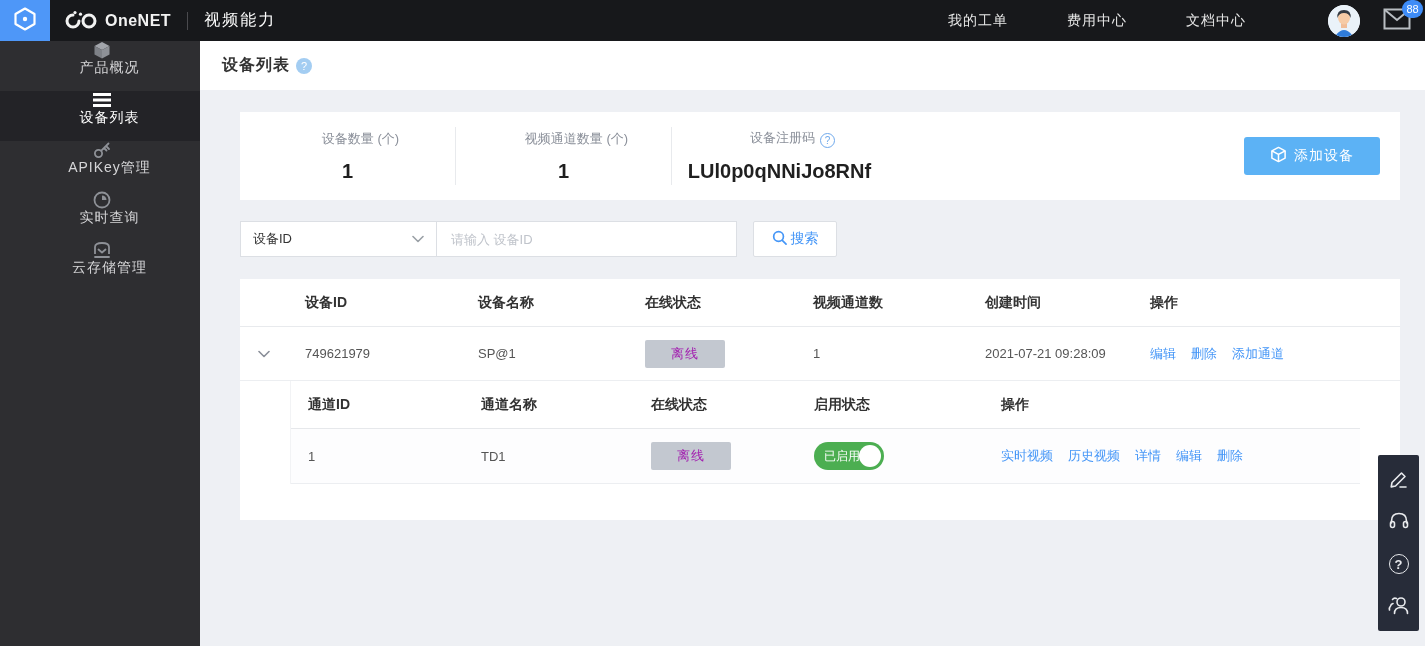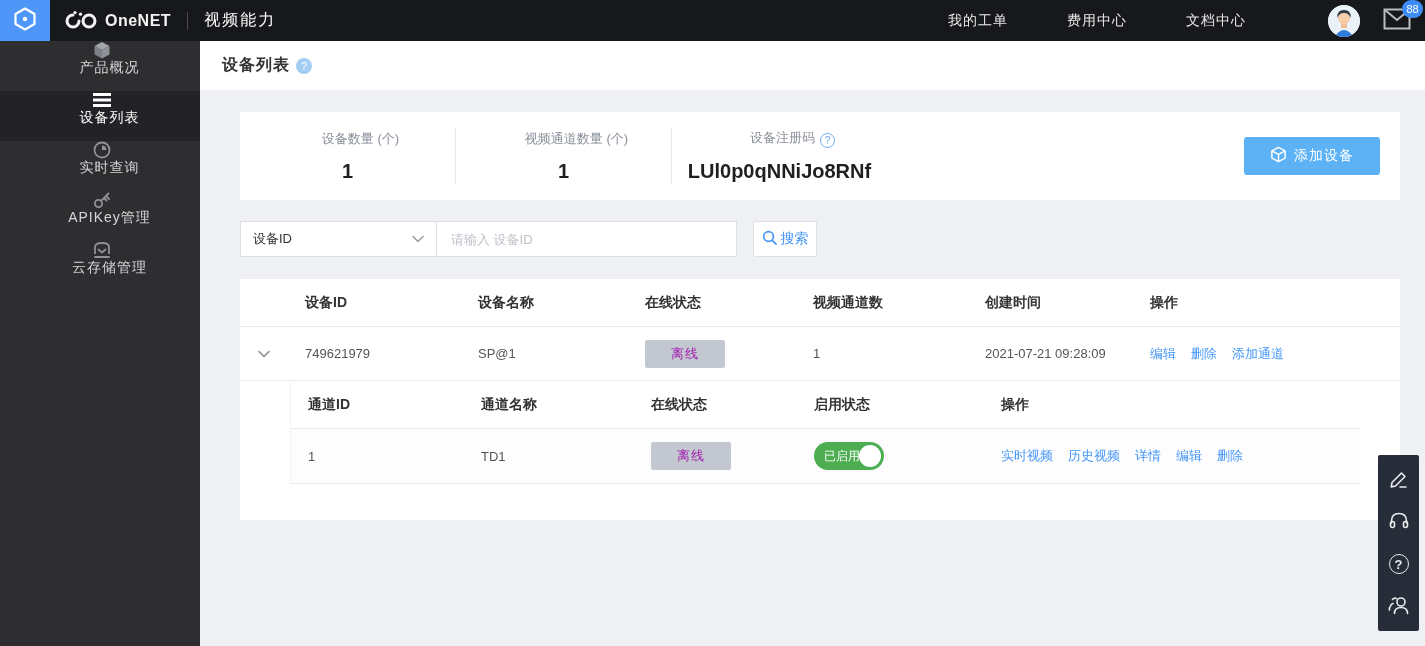--- a/index.html
+++ b/index.html
@@ -44,21 +44,21 @@
   .stat-label { font-size:13px; color:#8a8f99;margin-left:26px; }
   .stat-value { font-size:20px; font-weight:bold; color:#1f1f1f; margin-top:12px; }
   .add-btn { margin-left:auto; margin-right:20px; width:136px; height:38px; background:#5cb2f5; border:none; border-radius:3px; color:#fff; font-size:14px; display:flex; align-items:center; justify-content:center; gap:7px; cursor:pointer; letter-spacing:1px; }
 
   
   .search-row { margin-top:21px; display:flex; height:36px; }
   .filter-select { width:197px; background:#fff; border:1px solid #dcdfe4; display:flex; align-items:center; padding:0 12px; font-size:13px; color:#333; cursor:pointer; }
   .filter-select .sel-caret { margin-left:auto; color:#9aa0a6; display:flex; }
   .search-input { width:300px; background:#fff; border:1px solid #dcdfe4; border-left:none; padding:0 14px; font-size:13px; color:#333; outline:none; }
   .search-input::placeholder { color:#c0c4cb; }
-  .search-btn { margin-left:16px; width:64px; background:#fff; border:1px solid #dcdfe4; border-radius:2px; color:#4596f7; font-size:14px; display:flex; align-items:center; justify-content:center; gap:4px; cursor:pointer; }
+  .search-btn { margin-left:16px; width:84px; background:#fff; border:1px solid #dcdfe4; border-radius:2px; color:#4596f7; font-size:14px; display:flex; align-items:center; justify-content:center; gap:4px; cursor:pointer; }
 
   
   .table-card { margin-top:22px; width:1160px; height:241px; background:#fff; }
   .grid-outer { display:grid; grid-template-columns:65px 173px 167px 168px 172px 165px 1fr; align-items:center; }
   .t-head { height:48px; border-bottom:1px solid #e8eaed; font-size:14px; font-weight:bold; color:#333; }
   .t-row { height:54px; border-bottom:1px solid #eceef1; font-size:13px; color:#555; }
   .expand-btn { width:24px; height:24px; margin-left:12px; background:none; border:none; color:#8a8f99; cursor:pointer; display:flex; align-items:center; justify-content:center; }
   .status-badge { width:80px; height:28px; background:#c3c8d0; color:#a21caf; font-size:13px; border-radius:2px; display:flex; align-items:center; justify-content:center; letter-spacing:1px; }
   .link { color:#4596f7; font-size:13px; text-decoration:none; cursor:pointer; }
   .actions { display:flex; gap:15px; }
@@ -145,34 +145,34 @@
           <rect x="0" y="1" width="18" height="3" fill="#fff"></rect>
           <rect x="0" y="6.5" width="18" height="3" fill="#fff"></rect>
           <rect x="0" y="12" width="18" height="3" fill="#fff"></rect>
         </svg>
     </span>
     <span>设备列表</span>
   </div>
   <div class="side-item">
     <span class="s-icon">
       <svg width="18" height="18" viewBox="0 0 18 18">
+          <circle cx="5.5" cy="12.5" r="3.6" fill="none" stroke="#8e9197" stroke-width="1.8"></circle>
+          <path d="M8.3 9.7 L15.5 2.5 M13 5 L16 8 M11 7 L13.5 9.5" stroke="#8e9197" stroke-width="1.8" fill="none" stroke-linecap="round"></path>
+        </svg>
+    </span>
+    <span>APIKey管理</span>
+  </div>
+  <div class="side-item">
+    <span class="s-icon">
+      <svg width="18" height="18" viewBox="0 0 18 18">
           <circle cx="9" cy="9" r="7.5" fill="none" stroke="#8e9197" stroke-width="1.8"></circle>
           <path d="M9 9 L9 4.5 A4.5 4.5 0 0 1 13.5 9 Z" fill="#8e9197"></path>
         </svg>
     </span>
     <span>实时查询</span>
-  </div>
-  <div class="side-item">
-    <span class="s-icon">
-      <svg width="18" height="18" viewBox="0 0 18 18">
-          <circle cx="5.5" cy="12.5" r="3.6" fill="none" stroke="#8e9197" stroke-width="1.8"></circle>
-          <path d="M8.3 9.7 L15.5 2.5 M13 5 L16 8 M11 7 L13.5 9.5" stroke="#8e9197" stroke-width="1.8" fill="none" stroke-linecap="round"></path>
-        </svg>
-    </span>
-    <span>APIKey管理</span>
   </div>
   <div class="side-item">
     <span class="s-icon">
       <svg width="18" height="18" viewBox="0 0 18 18">
           <path d="M2 13 L2 6 Q2 2 9 2 Q16 2 16 6 L16 13" fill="none" stroke="#8e9197" stroke-width="1.8"></path>
           <path d="M5.5 8.5 L9 11.5 L12.5 8.5" fill="none" stroke="#8e9197" stroke-width="1.8" stroke-linecap="round" stroke-linejoin="round"></path>
           <path d="M2 16 L16 16" stroke="#8e9197" stroke-width="1.8" stroke-linecap="round"></path>
         </svg>
     </span>
     <span>云存储管理</span>

